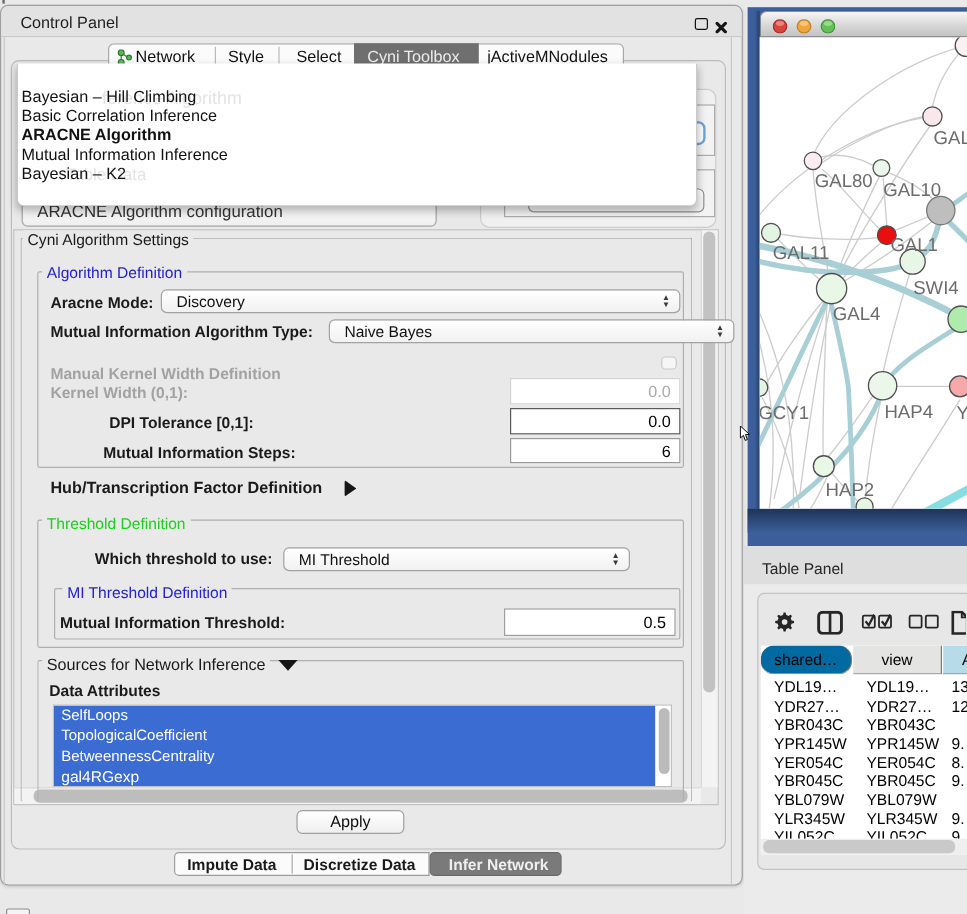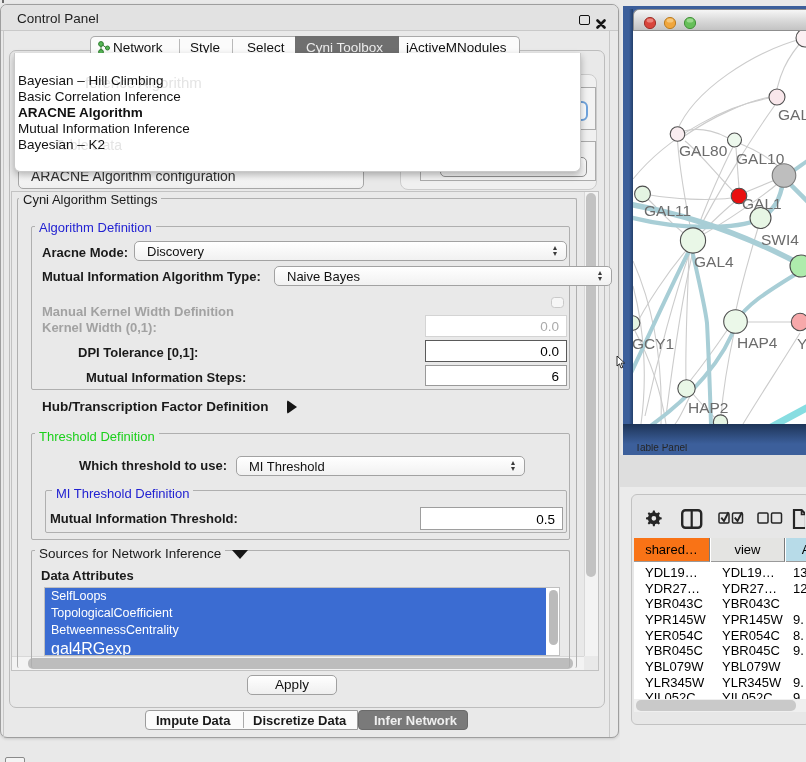--- a/index.html
+++ b/index.html
@@ -94,21 +94,21 @@
     <span class="txt">Naive Bayes</span>
     <span class="uarr"></span>
     <span class="darr"></span>
   </div>
 <div class="abs b13" style="left:42px; top:304px; color:#A2A2A2;">Manual Kernel Width Definition</div>
 <div class="abs" style="left:551px; top:297px; width:13px; height:11px; background:#F6F6F6; border:1px solid #C9C9C9; border-radius:3.5px;"></div>
 <div class="abs b13" style="left:42px; top:320px; color:#A2A2A2;">Kernel Width (0,1):</div>
 <div class="field" style="left:425px; top:315px; width:142px; height:22px; border:1px solid #D4D4D4; color:#ABABAB;">
     <span>0.0</span>
   </div>
-<div class="abs b13" style="left:42px; top:345px;padding-left:36px;">DPI Tolerance [0,1]:</div>
+<div class="abs b13" style="left:55px; top:345px;padding-left:36px;">DPI Tolerance [0,1]:</div>
 <div class="field" style="left:425px; top:340px; width:142px; height:22px; border:1.5px solid #5A5A5A; color:#000;">
     <span>0.0</span>
   </div>
 <div class="abs b13" style="left:42px; top:370px;padding-left:44px;">Mutual Information Steps:</div>
 <div class="field" style="left:425px; top:365px; width:142px; height:21px; border:1px solid #999; color:#000;">
     <span>6</span>
   </div>
 
 <div class="abs" style="left:42px; top:399px; font-size:13.5px; font-weight:bold; color:#1A1A1A;">Hub/Transcription Factor Definition</div>
 <div class="abs" style="left:287px; top:400px; width:0; height:0; border-top:7px solid transparent; border-bottom:7px solid transparent; border-left:10px solid #161616; border-radius:2px;"></div>
@@ -132,38 +132,38 @@
 <div class="gbox" style="left:31px; top:550px; width:539px; height:118px; border-bottom:none;"></div>
 <div class="glab" style="left:35px; top:546px; font-size:13.5px; color:#1A1A1A;">Sources for Network Inference</div>
 <div class="abs" style="left:232px; top:550px; width:0; height:0; border-left:8.5px solid transparent; border-right:8.5px solid transparent; border-top:9px solid #161616;"></div>
 <div class="abs b13" style="left:41px; top:568px;">Data Attributes</div>
 
 <div class="abs" style="left:44px; top:587px; width:516px; height:69px; background:#fff; border:1px solid #C0C0C0; overflow:hidden;">
   <div style="position:absolute; left:0; top:0; width:501px; height:69px; background:#3B6CD2;"></div>
   <div style="position:absolute; left:6px; top:1px; font-size:12.5px; color:#fff;">SelfLoops</div>
   <div style="position:absolute; left:6px; top:18px; font-size:12.5px; color:#fff;">TopologicalCoefficient</div>
   <div style="position:absolute; left:6px; top:35px; font-size:12.5px; color:#fff;">BetweennessCentrality</div>
-  <div style="position:absolute; left:6px; top:52px; font-size:16px; color:#fff;">gal4RGexp</div>
+  <div style="position:absolute; left:6px; top:52px; font-size:13px; color:#fff;">gal4RGexp</div>
   <div style="position:absolute; left:504px; top:2px; width:9px; height:55px; background:#BBB; border-radius:4.5px;"></div>
 </div>
 
 <div class="abs" style="left:247px; top:675px; width:90px; height:20px; background:linear-gradient(#FFF,#EFEFEF); border:1px solid #A0A0A0; border-radius:5px; text-align:center; font-size:13.5px; color:#111; line-height:18px;">Apply</div>
 
 <div class="abs" style="left:145px; top:710px; width:213px; height:20px; background:#FBFBFB; border:1px solid #9C9C9C; border-radius:4px 0 0 4px;"></div>
 <div class="abs" style="left:156px; top:713px; font-size:13px; font-weight:bold; color:#1A1A1A;">Impute Data</div>
 <div class="abs" style="left:243px; top:712px; width:1px; height:16px; background:#ABABAB;"></div>
 <div class="abs" style="left:253px; top:713px; font-size:13px; font-weight:bold; color:#1A1A1A;">Discretize Data</div>
 <div class="abs" style="left:358px; top:710px; width:110px; height:20px; background:#7A7A7A; border:1px solid #6A6A6A; border-radius:4px;"></div>
 <div class="abs" style="left:374px; top:713px; font-size:13px; font-weight:bold; color:#EFEFEF; z-index:2;">Infer Network</div>
 
 <div class="abs" style="left:5px; top:757px; width:20px; height:12px; background:#F4F4F4; border:1px solid #8A8A8A; border-radius:2px;"></div>
 
 <div class="abs" id="desktop" style="left:623px; top:6px; width:183px; height:449px; background:#3C5F9B;"></div>
 <div class="abs" id="tpbar" style="left:620px; top:455px; width:186px; height:32px; background:#DEDEDE;"></div>
-<div class="abs" style="left:635px; top:442px; font-size:10px; color:#262626;">Table Panel</div>
+<div class="abs" style="left:635px; top:466px; font-size:13px; color:#262626;">Table Panel</div>
 <div class="abs" style="left:620px; top:487px; width:186px; height:275px; background:#EBEBEB;"></div>
 
 <div class="abs" style="left:623px; top:424px; width:183px; height:20px; background:linear-gradient(#1E3457,#3C5F9B);"></div>
 
 <div class="abs" style="left:629px; top:9px; width:4px; height:415px; background:linear-gradient(90deg,#3C5F9B,#24406B);"></div>
 
 <div class="abs" style="left:633px; top:9px; width:173px; height:22px; background:linear-gradient(#F6F6F6,#D8D8D8 55%,#C3C3C3); border:1px solid #8F8F8F; border-right:none; border-radius:6px 0 0 0;"></div>
 <div class="abs" style="left:644px; top:15px;">
 <svg width="52" height="12" viewBox="0 0 52 12">
  <circle cx="6" cy="6" r="5.6" fill="#D8453C" stroke="#9E322B" stroke-width="1"></circle>
@@ -275,21 +275,21 @@
   <rect x="126.5" y="4" width="10" height="10" rx="1.2"></rect>
  </g>
  <path d="M76.3 8.7 L79 12 L83.5 3.2" fill="none" stroke="#262626" stroke-width="1.9"></path>
  <path d="M89.8 8.7 L92.5 12 L97 3.2" fill="none" stroke="#262626" stroke-width="1.9"></path>
  <path d="M149 1 L156.5 1 L161 5.5 L161 19 L149 19 Z" fill="none" stroke="#262626" stroke-width="2.2"></path>
  <path d="M156.5 1 L156.5 5.5 L161 5.5" fill="none" stroke="#262626" stroke-width="1.6"></path>
 </svg>
 </div>
 
 <div class="abs" style="left:634px; top:538px; width:172px; height:174px; background:#fff; overflow:hidden; font-size:13px; color:#000;">
- <div style="position:absolute; left:0; top:0; width:76px; height:24px; background:#f97316; border-bottom:1px solid #9A9A9A; border-right:1px solid #7A7A7A; text-align:center; line-height:23px;">shared…</div>
+ <div style="position:absolute; left:0; top:0; width:76px; height:24px; background:#0369a1; border-bottom:1px solid #9A9A9A; border-right:1px solid #7A7A7A; text-align:center; line-height:23px;border-radius:11px;">shared…</div>
  <div style="position:absolute; left:77px; top:0; width:74px; height:24px; background:#E4E4E2; border-bottom:1px solid #9A9A9A; border-right:1px solid #7A7A7A; text-align:center; line-height:23px;">view</div>
  <div style="position:absolute; left:152px; top:0; width:40px; height:24px; background:#B7DBE8; border-bottom:1px solid #9A9A9A; text-align:center; line-height:23px;">A</div>
 </div>
 <div class="abs" id="trows" style="left:634px; top:562px; width:172px; height:137px; overflow:hidden; font-size:13px; color:#000; background:#fff;">
  <div style="position:absolute; left:11px; top:3px;">YDL19…</div>
     <div style="position:absolute; left:88px; top:3px;">YDL19…</div>
     <div style="position:absolute; left:159px; top:3px;">13</div>
  <div style="position:absolute; left:11px; top:19px;">YDR27…</div>
     <div style="position:absolute; left:88px; top:19px;">YDR27…</div>
     <div style="position:absolute; left:159px; top:19px;">12</div>

